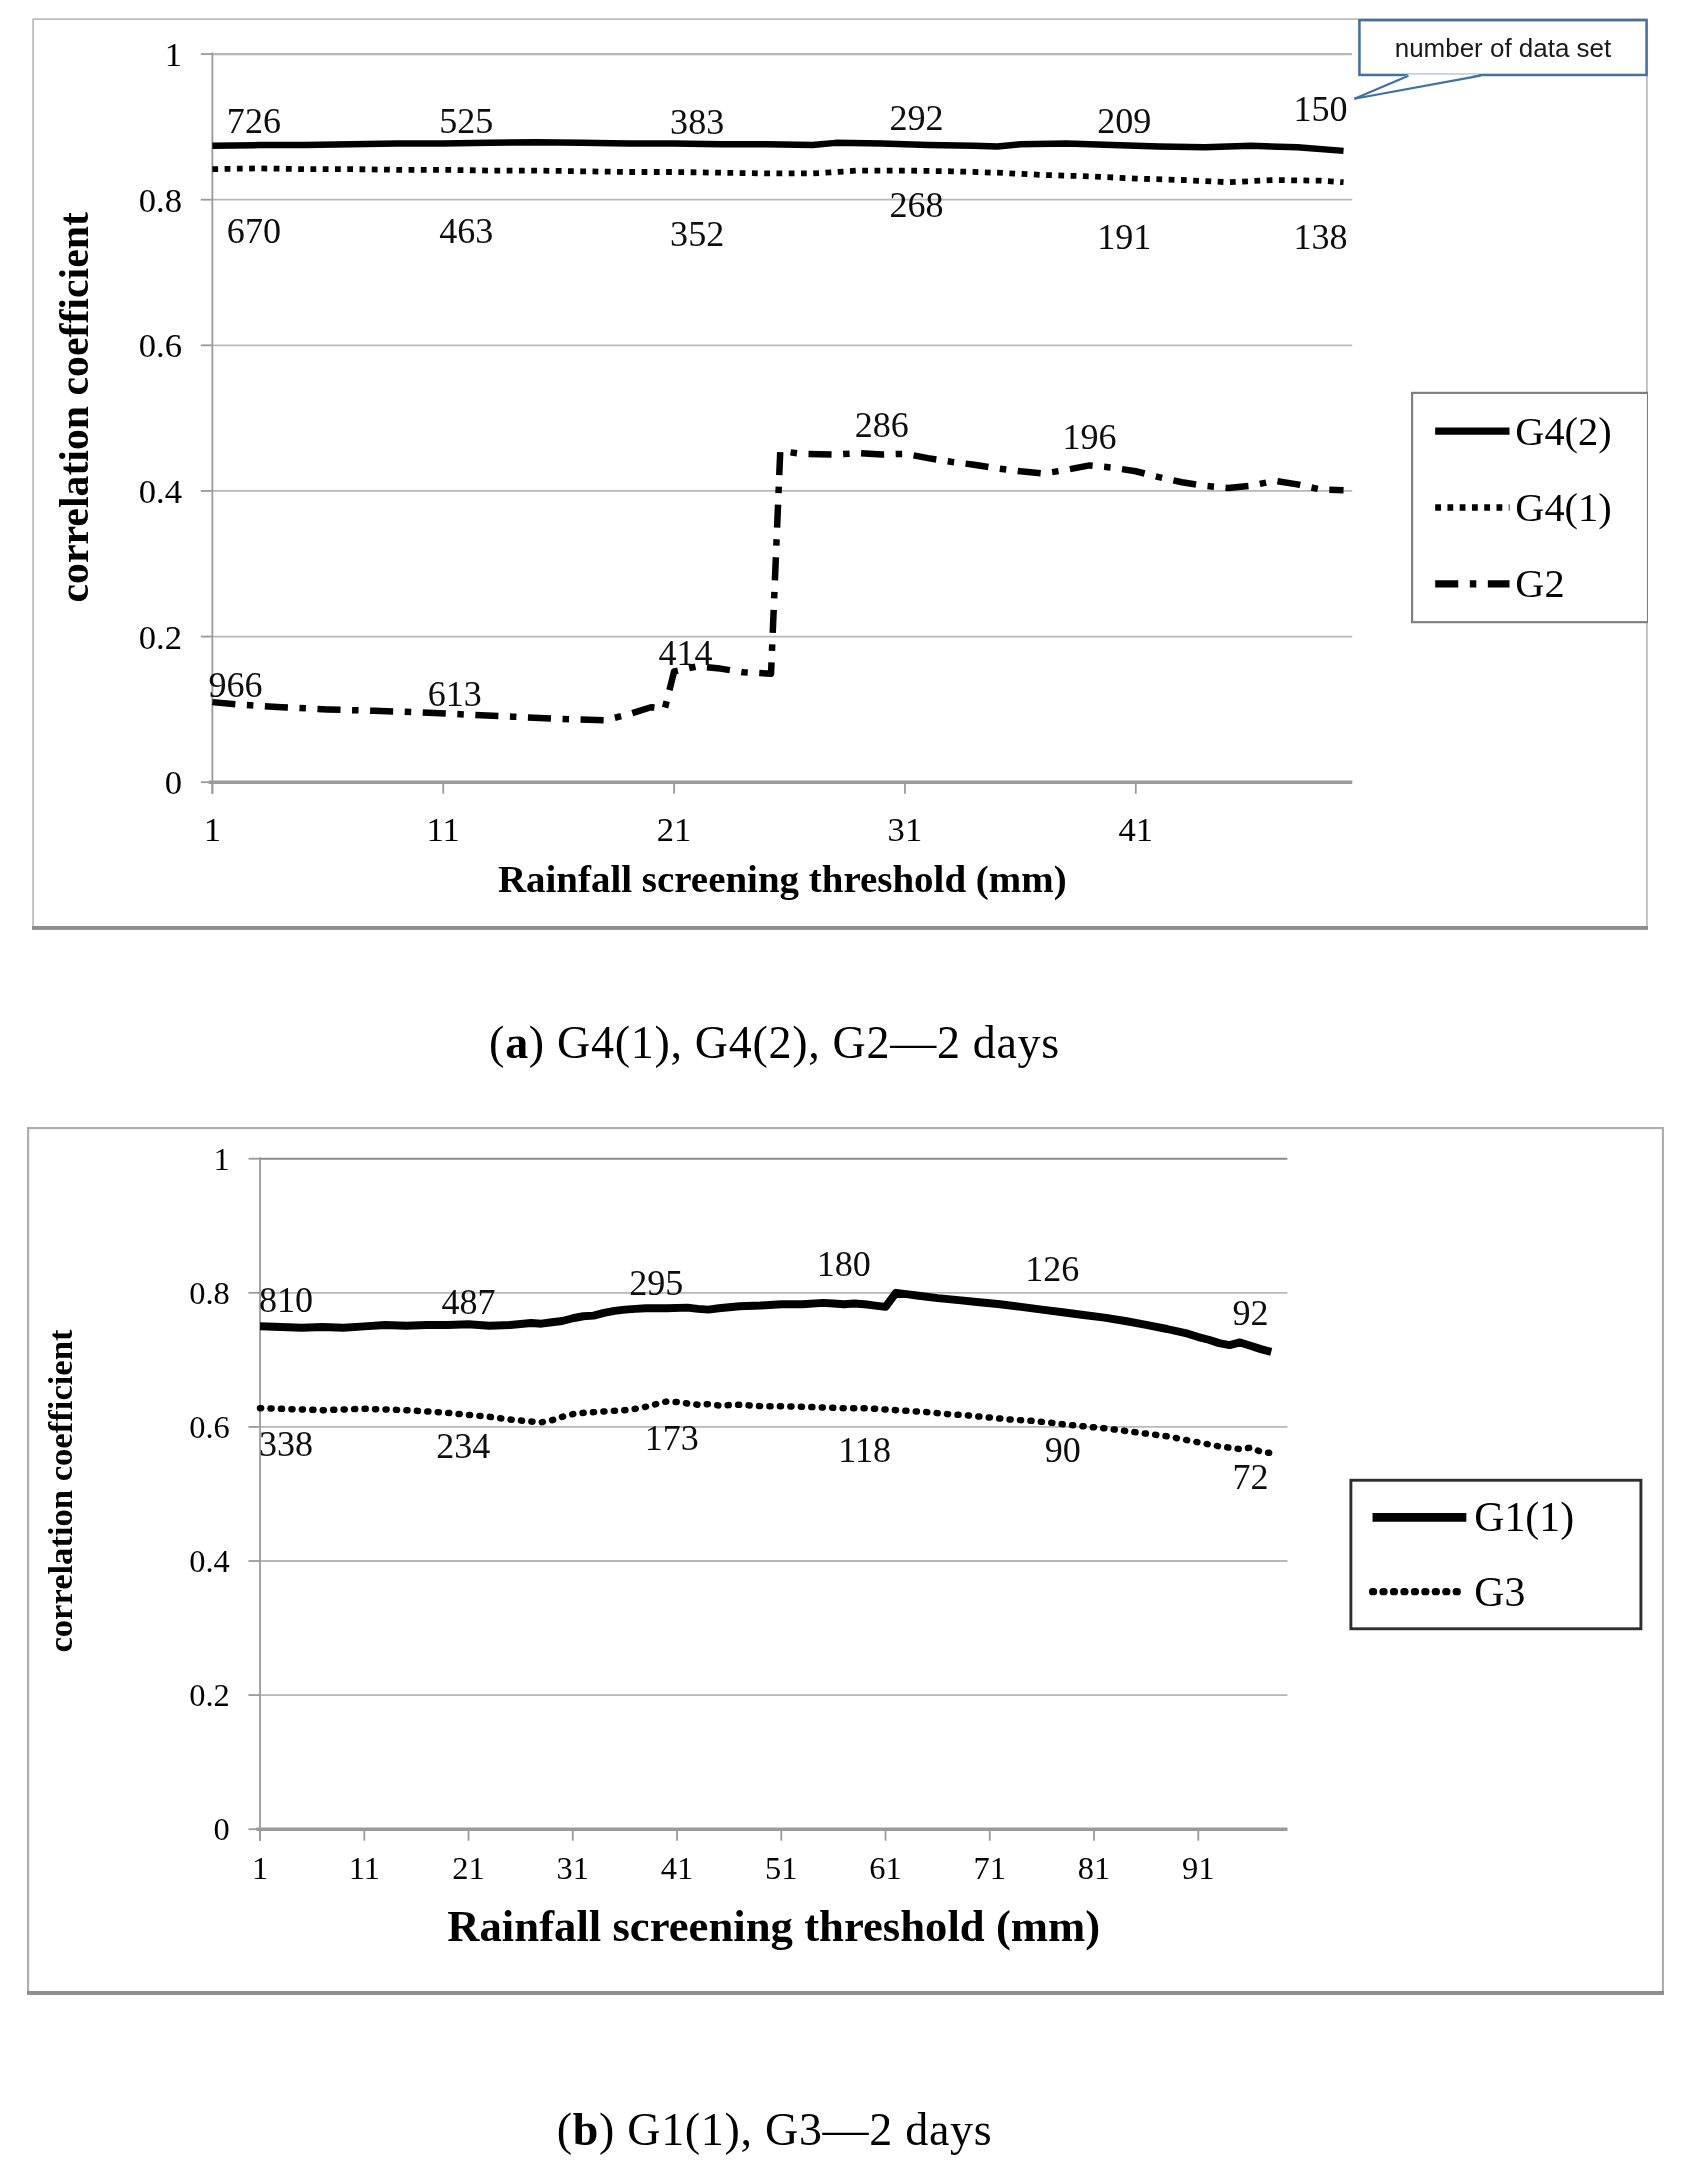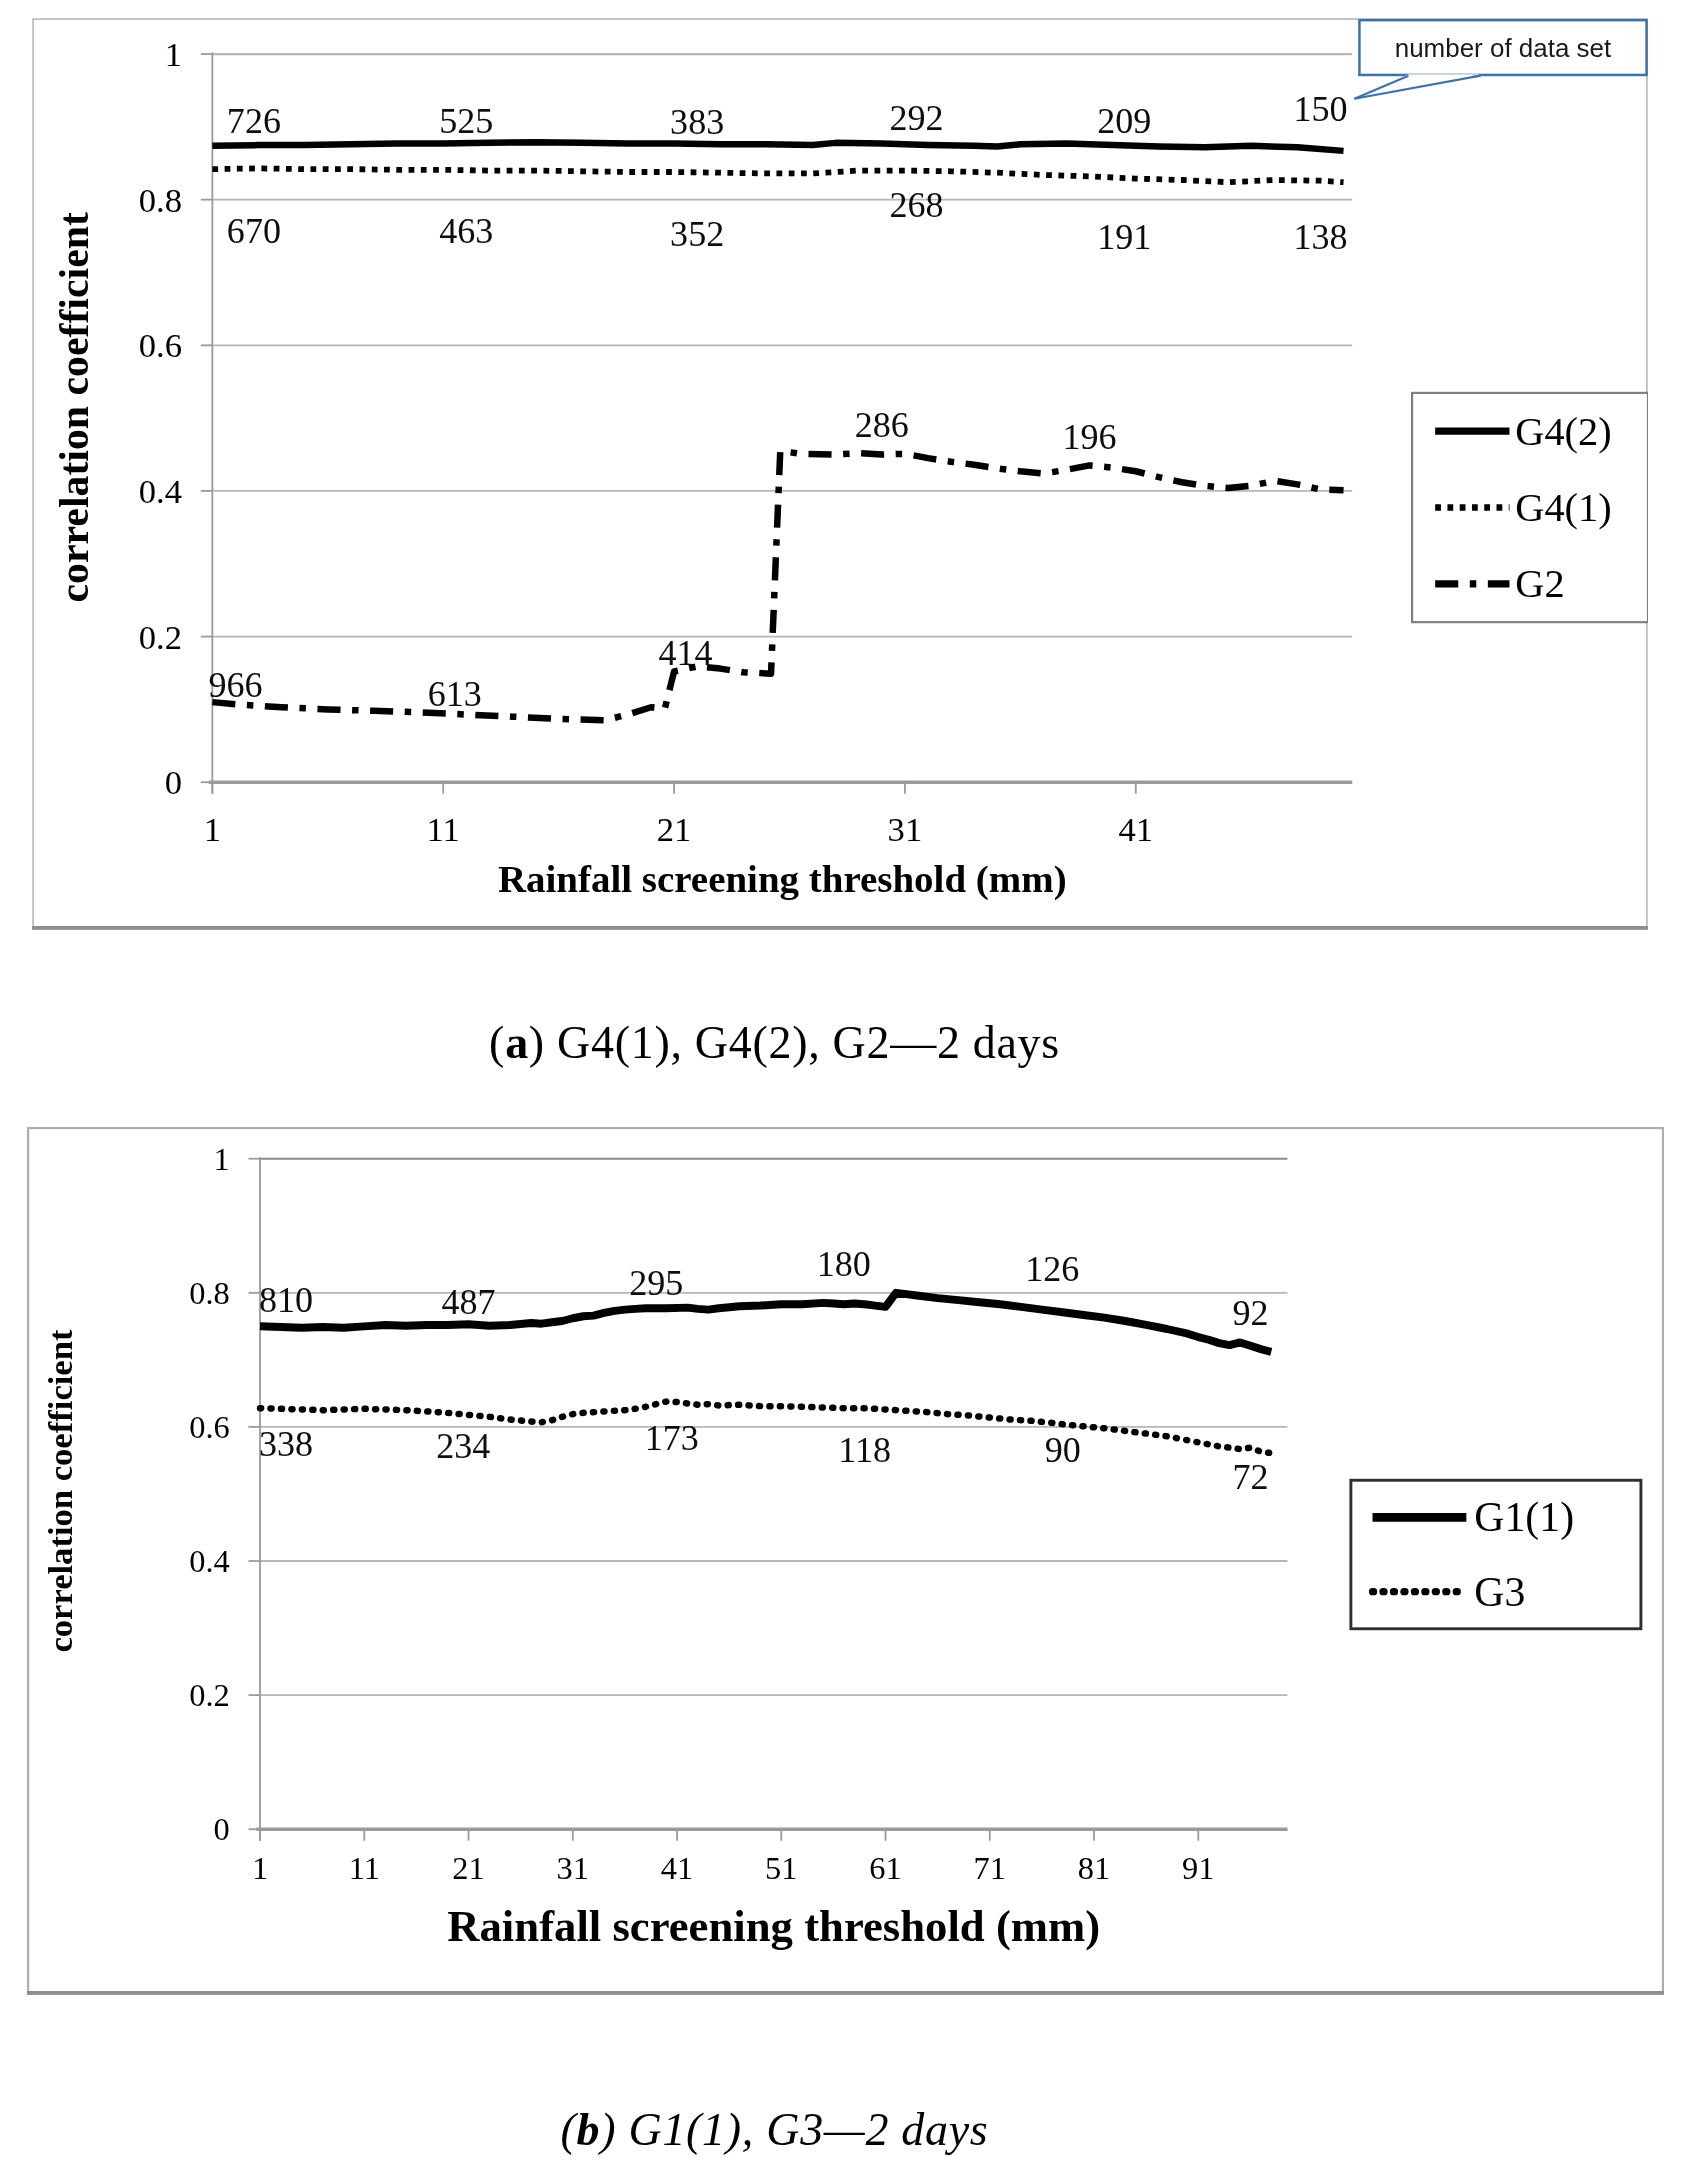--- a/index.html
+++ b/index.html
@@ -5,21 +5,21 @@
   html,body{margin:0;padding:0;background:#fff;}
   .page{position:relative;width:1687px;height:2183px;background:#fff;overflow:hidden;
         font-family:"Liberation Serif","DejaVu Serif",serif;}
   .chart-box{position:absolute;background:#fff;}
   .chart-box svg{display:block;width:100%;height:100%;}
   #box-a{left:32px;top:18px;width:1616px;height:912px;}
   #box-b{left:27px;top:1127px;width:1637px;height:868px;}
   .caption{position:absolute;left:0;width:1549px;text-align:center;
            font-size:46px;color:#000;letter-spacing:0.7px;}
   #cap-a{top:1016px;}
-  #cap-b{top:2103px;font-style:italic;}
+  #cap-b{top:2103px;}
   .caption b{font-weight:700;}
 </style>
 </head>
 <body>
 
 <div class="page">
 
   <div class="chart-box" id="box-a">
     <svg id="svg-a" viewBox="0 0 2240 1265" preserveAspectRatio="none">
         <rect x="1.5" y="1.5" width="2237" height="1262" fill="#fff" stroke="#aeaeae" stroke-width="2"></rect>

